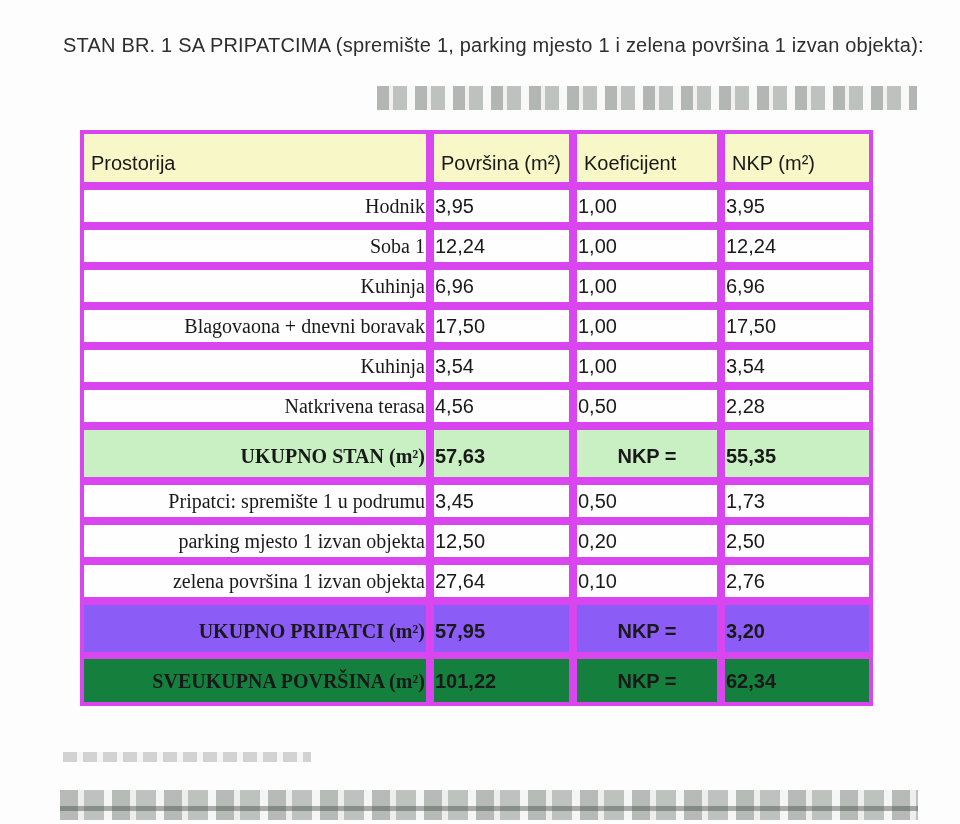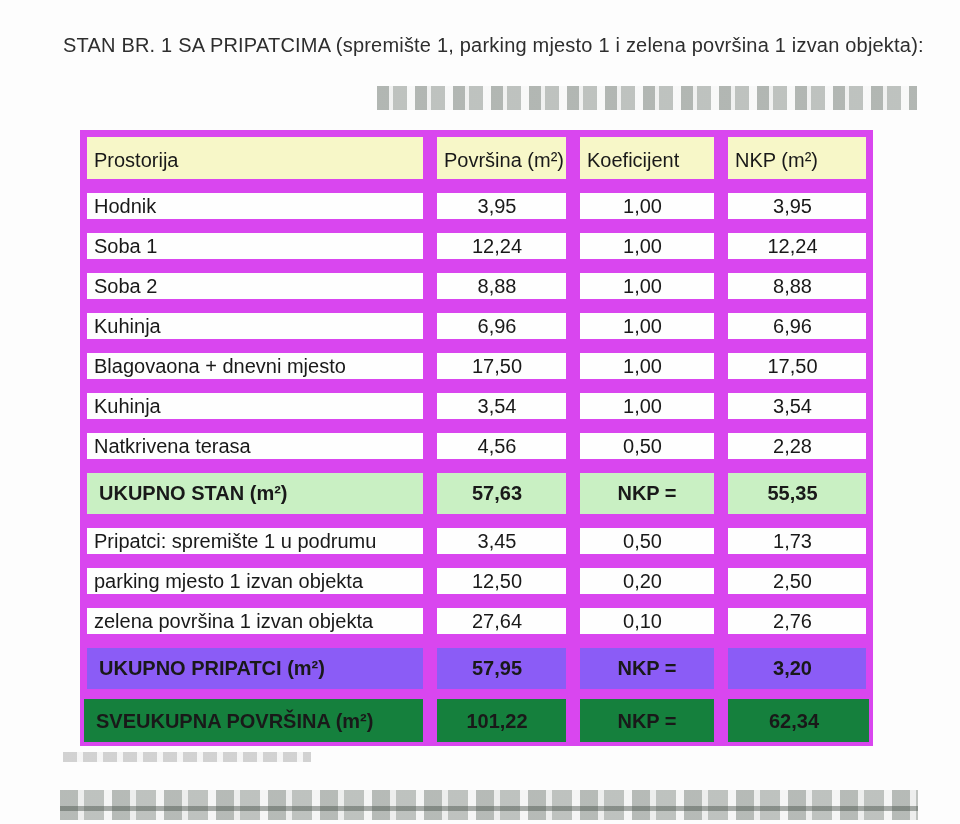--- a/index.html
+++ b/index.html
@@ -61,21 +61,21 @@
   
   table.area-table {
     position: absolute;
     left: 80px;
     top: 130px;
     border-collapse: separate;
     border-spacing: 0;
     table-layout: fixed;
   }
   table.area-table td, table.area-table th {
-    border: 7px solid #d946ef;
+    border: 4px solid #d946ef;
     box-sizing: border-box;
     font-size: 20px;
     color: #191919;
     overflow: hidden;
     white-space: nowrap;
   }
   col.c-label    { width: 350px; }
   col.c-povrsina { width: 143px; }
   col.c-koef     { width: 148px; }
   col.c-nkp      { width: 152px; }
@@ -87,22 +87,22 @@
     background: #f7f7c8;
     font-weight: normal;
     text-align: left;
     vertical-align: bottom;
     padding: 0 0 7px 7px;
   }
   tr.r-body td {
     background: #fefefe;
     vertical-align: middle;
   }
-  td.cell-label { text-align: left;  padding-left: 7px; }
-  td.cell-num   { text-align: center; padding-right: 10px; }
+  td.cell-label { text-align: right;  padding-left: 7px; font-family: Liberation Serif, serif; }
+  td.cell-num   { text-align: left; padding-right: 10px; }
   td.cell-koef-total { text-align: center; padding: 0; }
   tr.r-total td, tr.r-grand td {
     font-weight: bold;
     vertical-align: bottom;
     padding-bottom: 9px;
   }
   tr.r-total td.cell-label, tr.r-grand td.cell-label { padding-left: 12px; }
   tr.r-total td.cell-num,   tr.r-grand td.cell-num   { padding-right: 10px; }
   tr.bg-stan td     { background: #c9f0c3; }
   tr.bg-pripatci td { background: #8b5cf6; }
@@ -141,33 +141,27 @@
           <td class="cell-num">1,00</td>
           <td class="cell-num">3,95</td>
         </tr>
         <tr class="r-body">
           <td class="cell-label">Soba 1</td>
           <td class="cell-num">12,24</td>
           <td class="cell-num">1,00</td>
           <td class="cell-num">12,24</td>
         </tr>
         <tr class="r-body">
-          <td class="cell-label">Soba 2</td>
-          <td class="cell-num">8,88</td>
-          <td class="cell-num">1,00</td>
-          <td class="cell-num">8,88</td>
-        </tr>
-        <tr class="r-body">
           <td class="cell-label">Kuhinja</td>
           <td class="cell-num">6,96</td>
           <td class="cell-num">1,00</td>
           <td class="cell-num">6,96</td>
         </tr>
         <tr class="r-body">
-          <td class="cell-label">Blagovaona + dnevni mjesto</td>
+          <td class="cell-label">Blagovaona + dnevni boravak</td>
           <td class="cell-num">17,50</td>
           <td class="cell-num">1,00</td>
           <td class="cell-num">17,50</td>
         </tr>
         <tr class="r-body">
           <td class="cell-label">Kuhinja</td>
           <td class="cell-num">3,54</td>
           <td class="cell-num">1,00</td>
           <td class="cell-num">3,54</td>
         </tr>

